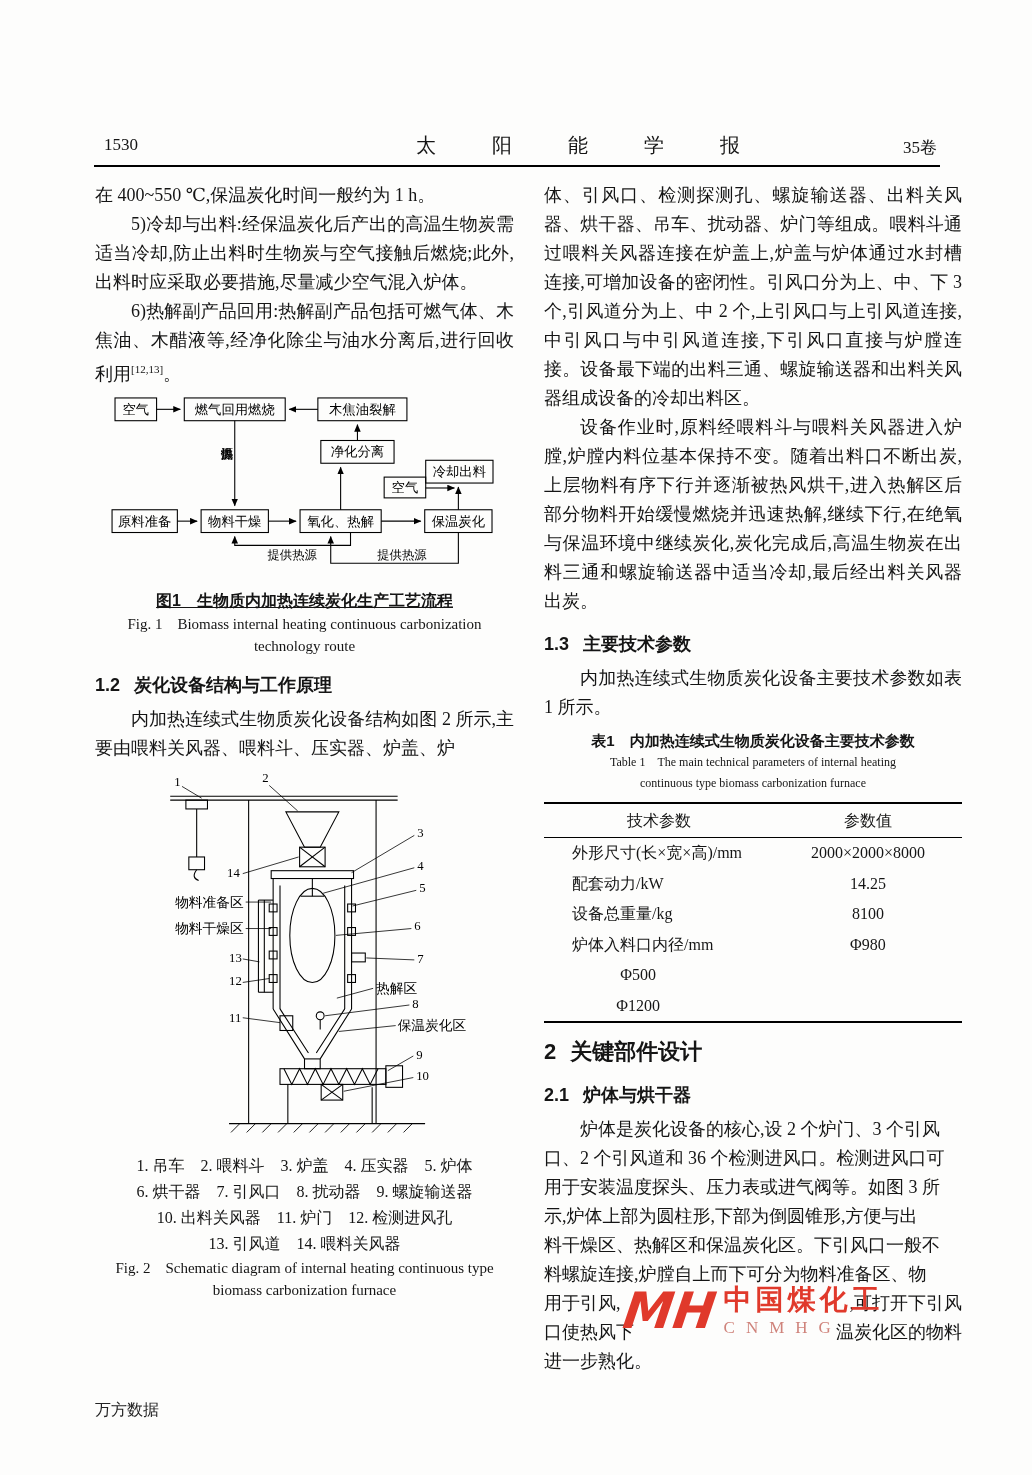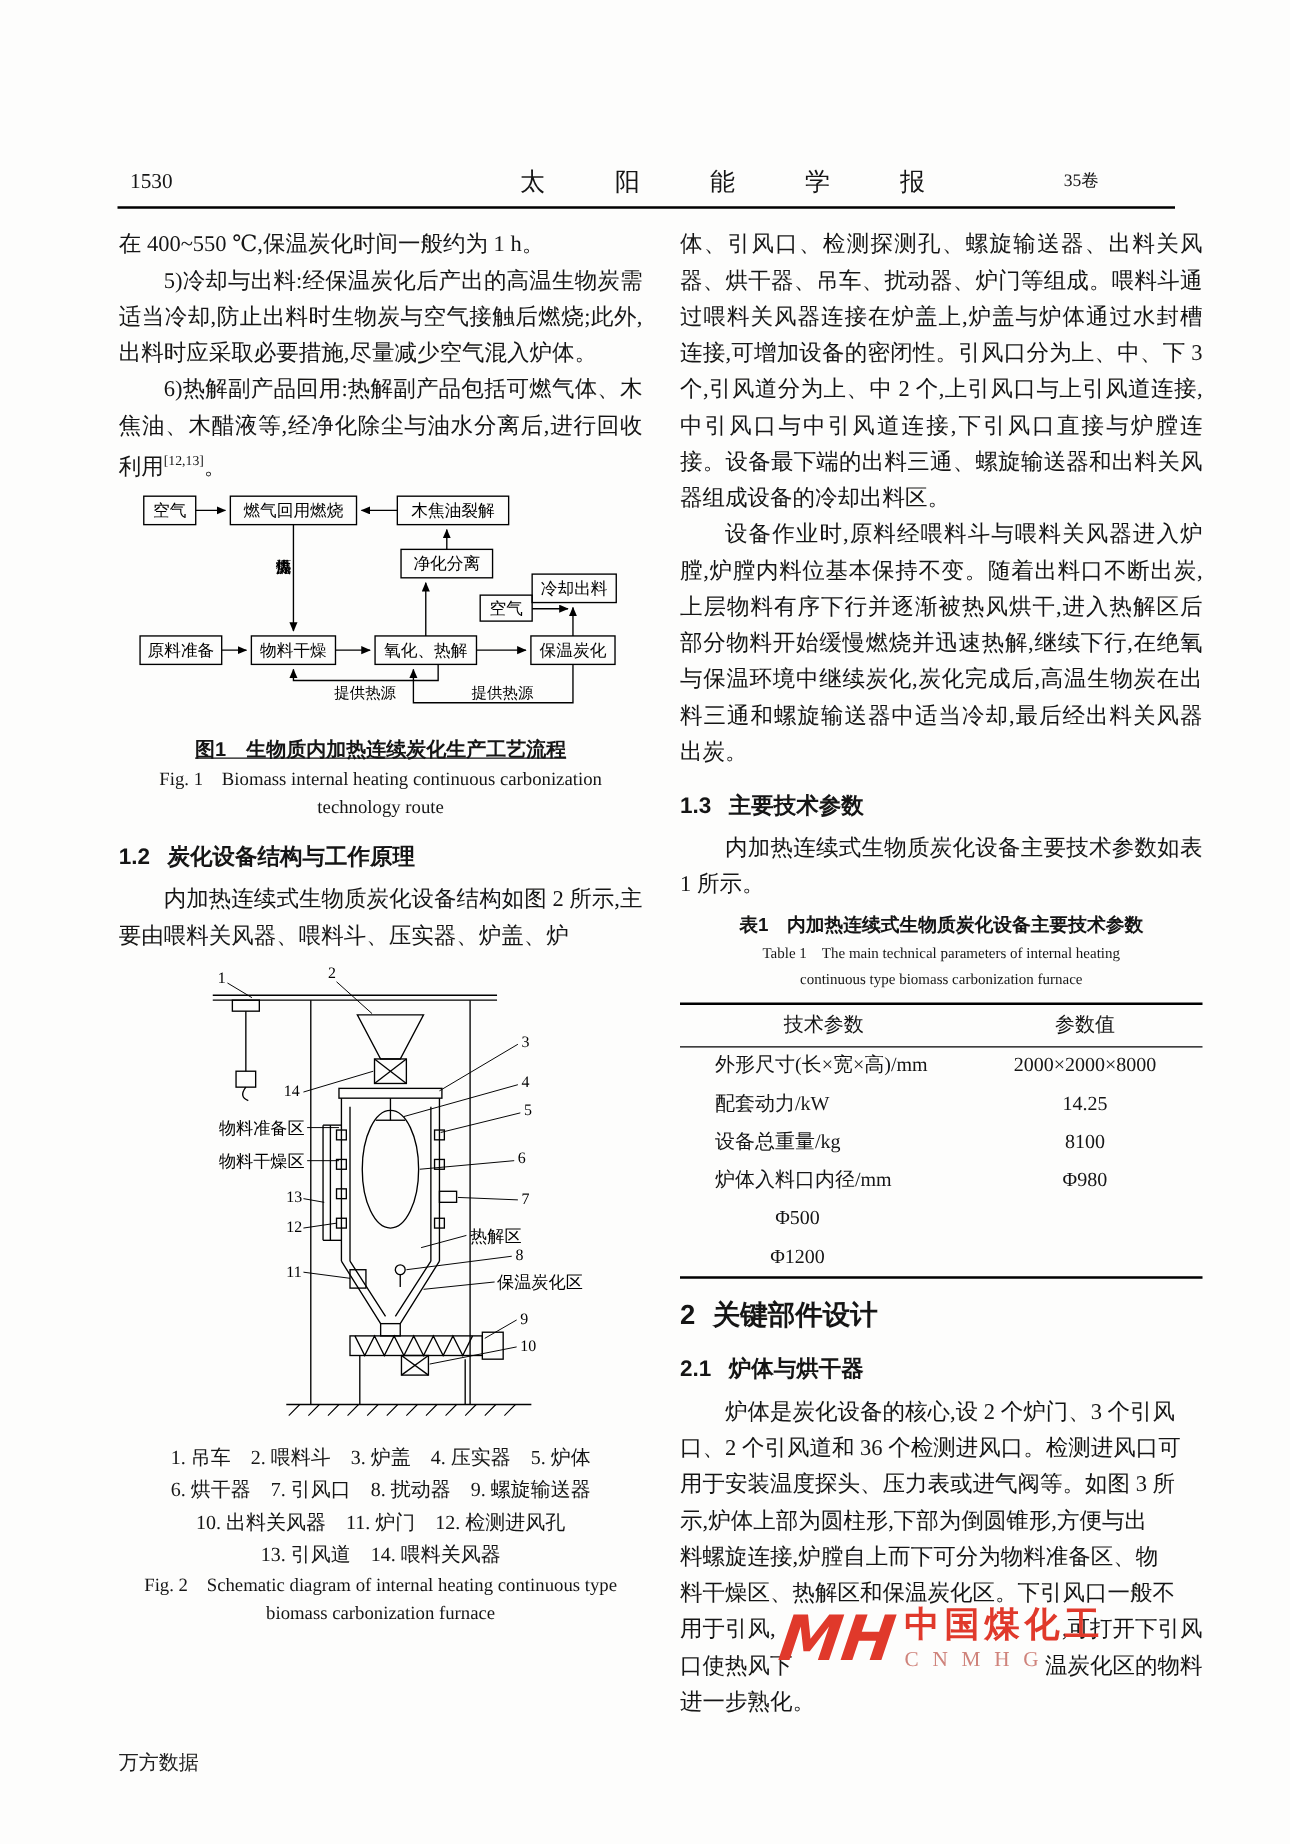--- a/index.html
+++ b/index.html
@@ -4,21 +4,21 @@
 <style>
   * { box-sizing: border-box; }
   html,body { margin:0; padding:0; background:#ffffff; }
   .page {
     position:relative; width:1032px; height:1475px; background:#fdfdfc;
     font-family:"Liberation Serif","DejaVu Serif",serif; color:#151515; overflow:hidden;
   }
   
   .pageno { position:absolute; left:104px; top:135px; font-size:17px; }
   .jtitle { position:absolute; left:416px; top:132px; font-size:20px; letter-spacing:56px; white-space:nowrap; }
-  .vol    { position:absolute; left:851px; top:136px; font-size:14px; }
+  .vol    { position:absolute; left:903px; top:136px; font-size:17px; }
   .hrule  { position:absolute; left:94px; top:165px; width:846px; height:2px; background:#000; }
   
   .col { position:absolute; top:181px; width:419px; }
   .col-left  { left:95px; }
   .col-right { left:544px; width:418px; }
   .body-p { margin:0; font-size:18px; line-height:29px; text-align:justify; text-indent:2em; }
   .noindent { text-indent:0; }
   sup.ref { font-size:11px; }
   
   .figwrap { text-align:center; margin-top:4px; }
@@ -300,22 +300,22 @@
     </div>
 
     <h2 class="h-major"><span class="h-num">2</span><span>关键部件设计</span></h2>
     <h3 class="h-sub"><span class="h-num">2.1</span><span>炉体与烘干器</span></h3>
 
     <div class="sec21-para">
       <div class="pline ind">炉体是炭化设备的核心,设 2 个炉门、3 个引风</div>
       <div class="pline">口、2 个引风道和 36 个检测进风口。检测进风口可</div>
       <div class="pline">用于安装温度探头、压力表或进气阀等。如图 3 所</div>
       <div class="pline">示,炉体上部为圆柱形,下部为倒圆锥形,方便与出</div>
+      <div class="pline">料干燥区、热解区和保温炭化区。下引风口一般不</div>
       <div class="pline">料螺旋连接,炉膛自上而下可分为物料准备区、物</div>
-      <div class="pline">料干燥区、热解区和保温炭化区。下引风口一般不</div>
       <div class="pline split">
         <span>用于引风,</span>
         <span>,可打开下引风</span>
       </div>
       <div class="pline split">
         <span>口使热风下</span>
         <span>温炭化区的物料</span>
       </div>
       <div class="pline">进一步熟化。</div>
 

